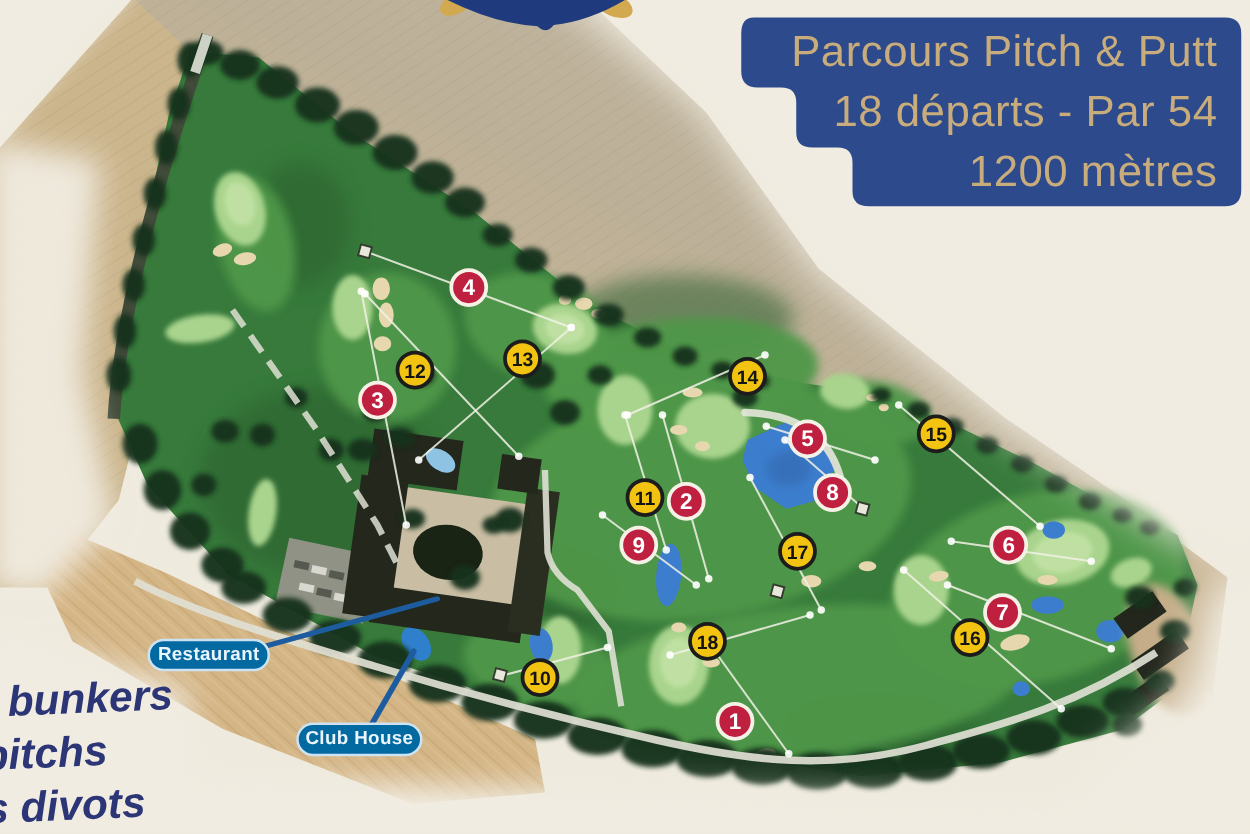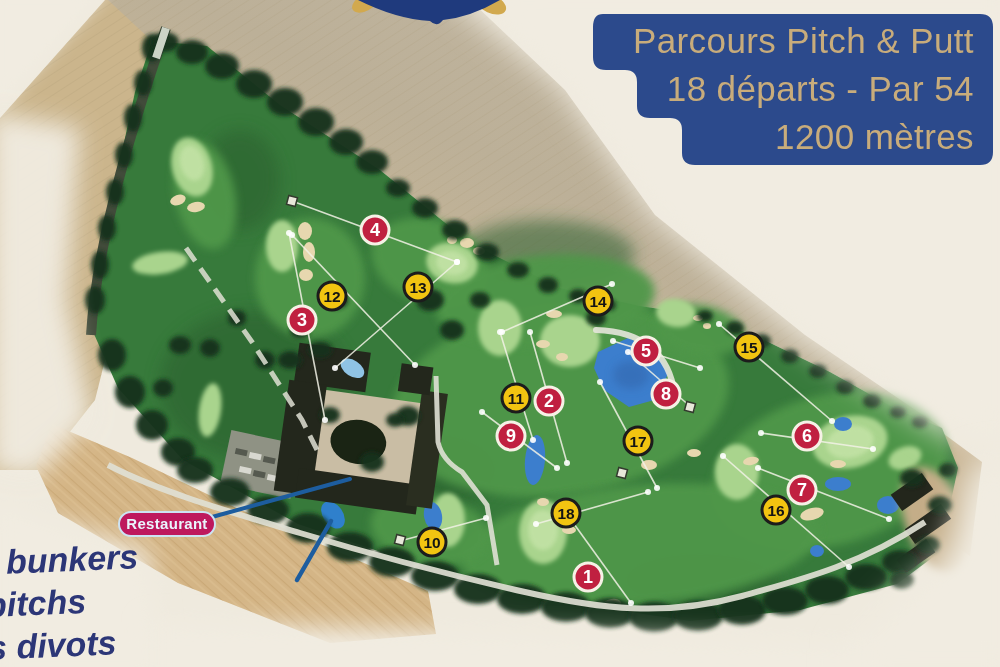--- a/index.html
+++ b/index.html
@@ -1,20 +1,20 @@
 <!DOCTYPE html>
 <html><head>
 <meta charset="utf-8">
 <style>
   html,body{margin:0;padding:0;background:#efeade;}
   .stage{position:relative;width:1000px;height:667px;overflow:hidden;background:#efeade;
          font-family:"Liberation Sans",sans-serif;}
   .stage svg{position:absolute;left:0;top:0;}
   .pill{position:absolute;box-sizing:border-box;text-align:center;
-        background:#be185d;border:2px solid #cde3f3;border-radius:14px;
+        background:#0369a1;border:2px solid #cde3f3;border-radius:14px;
         color:#eaf5fd;font-weight:bold;font-size:15px;letter-spacing:.3px;}
   .pill-restaurant{left:118px;top:511px;width:98px;height:26px;line-height:21px;}
   .pill-clubhouse{left:237px;top:578px;width:101px;height:27px;line-height:22px;}
   .legend-line{position:absolute;color:#2c3677;font-weight:bold;font-style:italic;
         font-size:34px;transform:rotate(-2.5deg);white-space:nowrap;}
   .legend-1{left:6px;top:540px;}
   .legend-2{left:-14px;top:584px;}
   .legend-3{left:-12px;top:626px;}
   text{font-family:"Liberation Sans",sans-serif;}
 </style>
@@ -392,17 +392,18 @@
 
     <g>
       <path d="M603,14 H980 Q993,14 993,27 V152 Q993,165 980,165 H695 Q682,165 682,153 V130 Q682,118 670,118 H650 Q637,118 637,106 V82 Q637,70 625,70 H606 Q593,70 593,57 V27 Q593,14 603,14 Z" fill="#2c4a8c"></path>
       <text x="974" y="53" text-anchor="end" font-size="35" fill="#c8ac7b" letter-spacing="0.4">Parcours Pitch &amp; Putt</text>
       <text x="974" y="101" text-anchor="end" font-size="35" fill="#c8ac7b" letter-spacing="0.4">18 départs - Par 54</text>
       <text x="974" y="149" text-anchor="end" font-size="35" fill="#c8ac7b" letter-spacing="0.4">1200 mètres</text>
     </g>
   </svg>
 
   <div class="pill pill-restaurant">Restaurant</div>
+  <div class="pill pill-clubhouse">Club House</div>
 
   <div class="legend-line legend-1">bunkers</div>
   <div class="legend-line legend-2">pitchs</div>
   <div class="legend-line legend-3">s divots</div>
 </div>
 
 </body></html>

